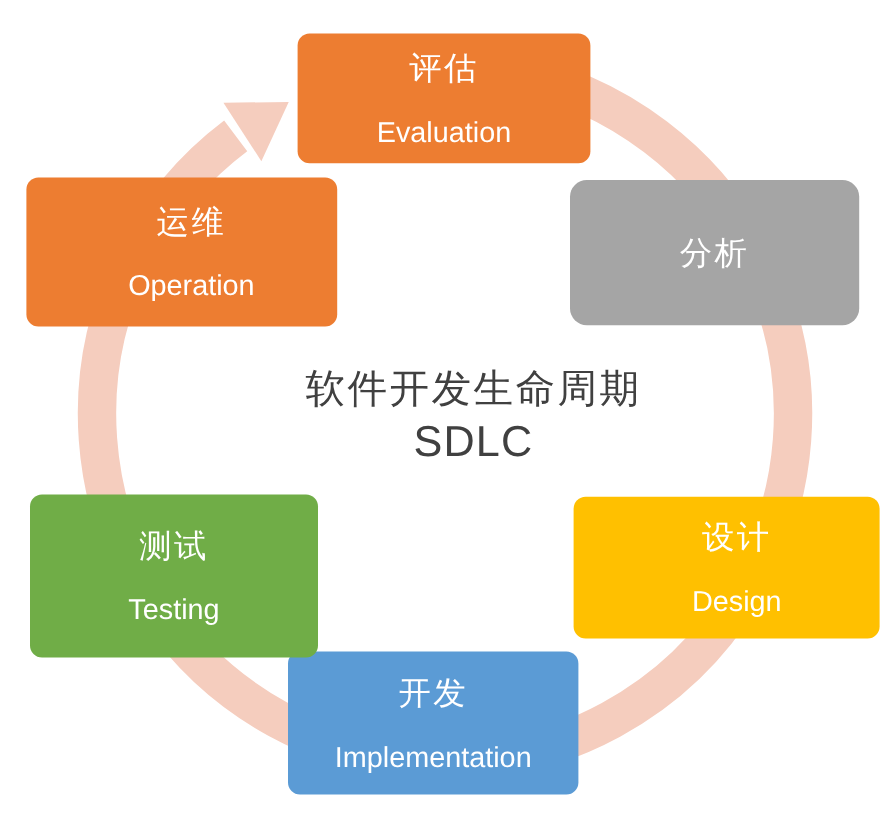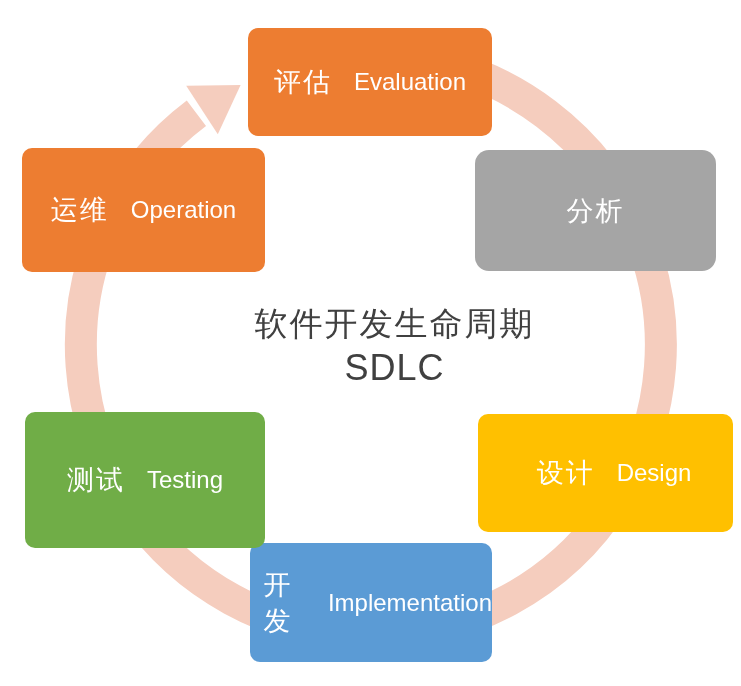--- a/index.html
+++ b/index.html
@@ -35,35 +35,35 @@
   }
   .center-title .line-en {
     font-size: 36px;
     letter-spacing: 1px;
   }
   .stage {
     position: absolute;
     border-radius: 10px;
     color: #ffffff;
     display: flex;
-    flex-direction: row;
+    flex-direction: column;
     align-items: center;
     justify-content: center;
     gap: 22px;
     text-align: center;
   }
   .stage .zh { font-size: 27px; letter-spacing: 2px; }
   .stage .en { font-size: 24px; }
 
   .stage-evaluation     { left: 248px; top: 28px;  width: 244px; height: 108px; }
   .stage-analysis       { left: 475px; top: 150px; width: 241px; height: 121px; border-radius: 14px; }
   .stage-design         { left: 478px; top: 414px; width: 238px; height: 118px; }
-  .stage-implementation { left: 250px; top: 543px; width: 242px; height: 119px; }
+  .stage-implementation { left: 240px; top: 543px; width: 242px; height: 119px; }
   .stage-testing        { left: 25px;  top: 412px; width: 240px; height: 136px; }
-  .stage-operation      { left: 22px;  top: 148px; width: 243px; height: 124px; }
+  .stage-operation      { left: 22px;  top: 148px; width: 243px; height: 124px; padding-left: 16px; }
 </style>
 </head>
 <body>
 
 <div class="canvas">
 
   <svg class="ring-svg" width="741" height="686" viewBox="0 0 741 686">
     <path d="M 271.8 72.4 A 290 290 0 1 1 196.4 113.3" fill="none" stroke="#F5CDBE" stroke-width="32"></path>
     <polygon points="240.6,84.9 217.8,134.3 186.2,85.7" fill="#F5CDBE"></polygon>
   </svg>

